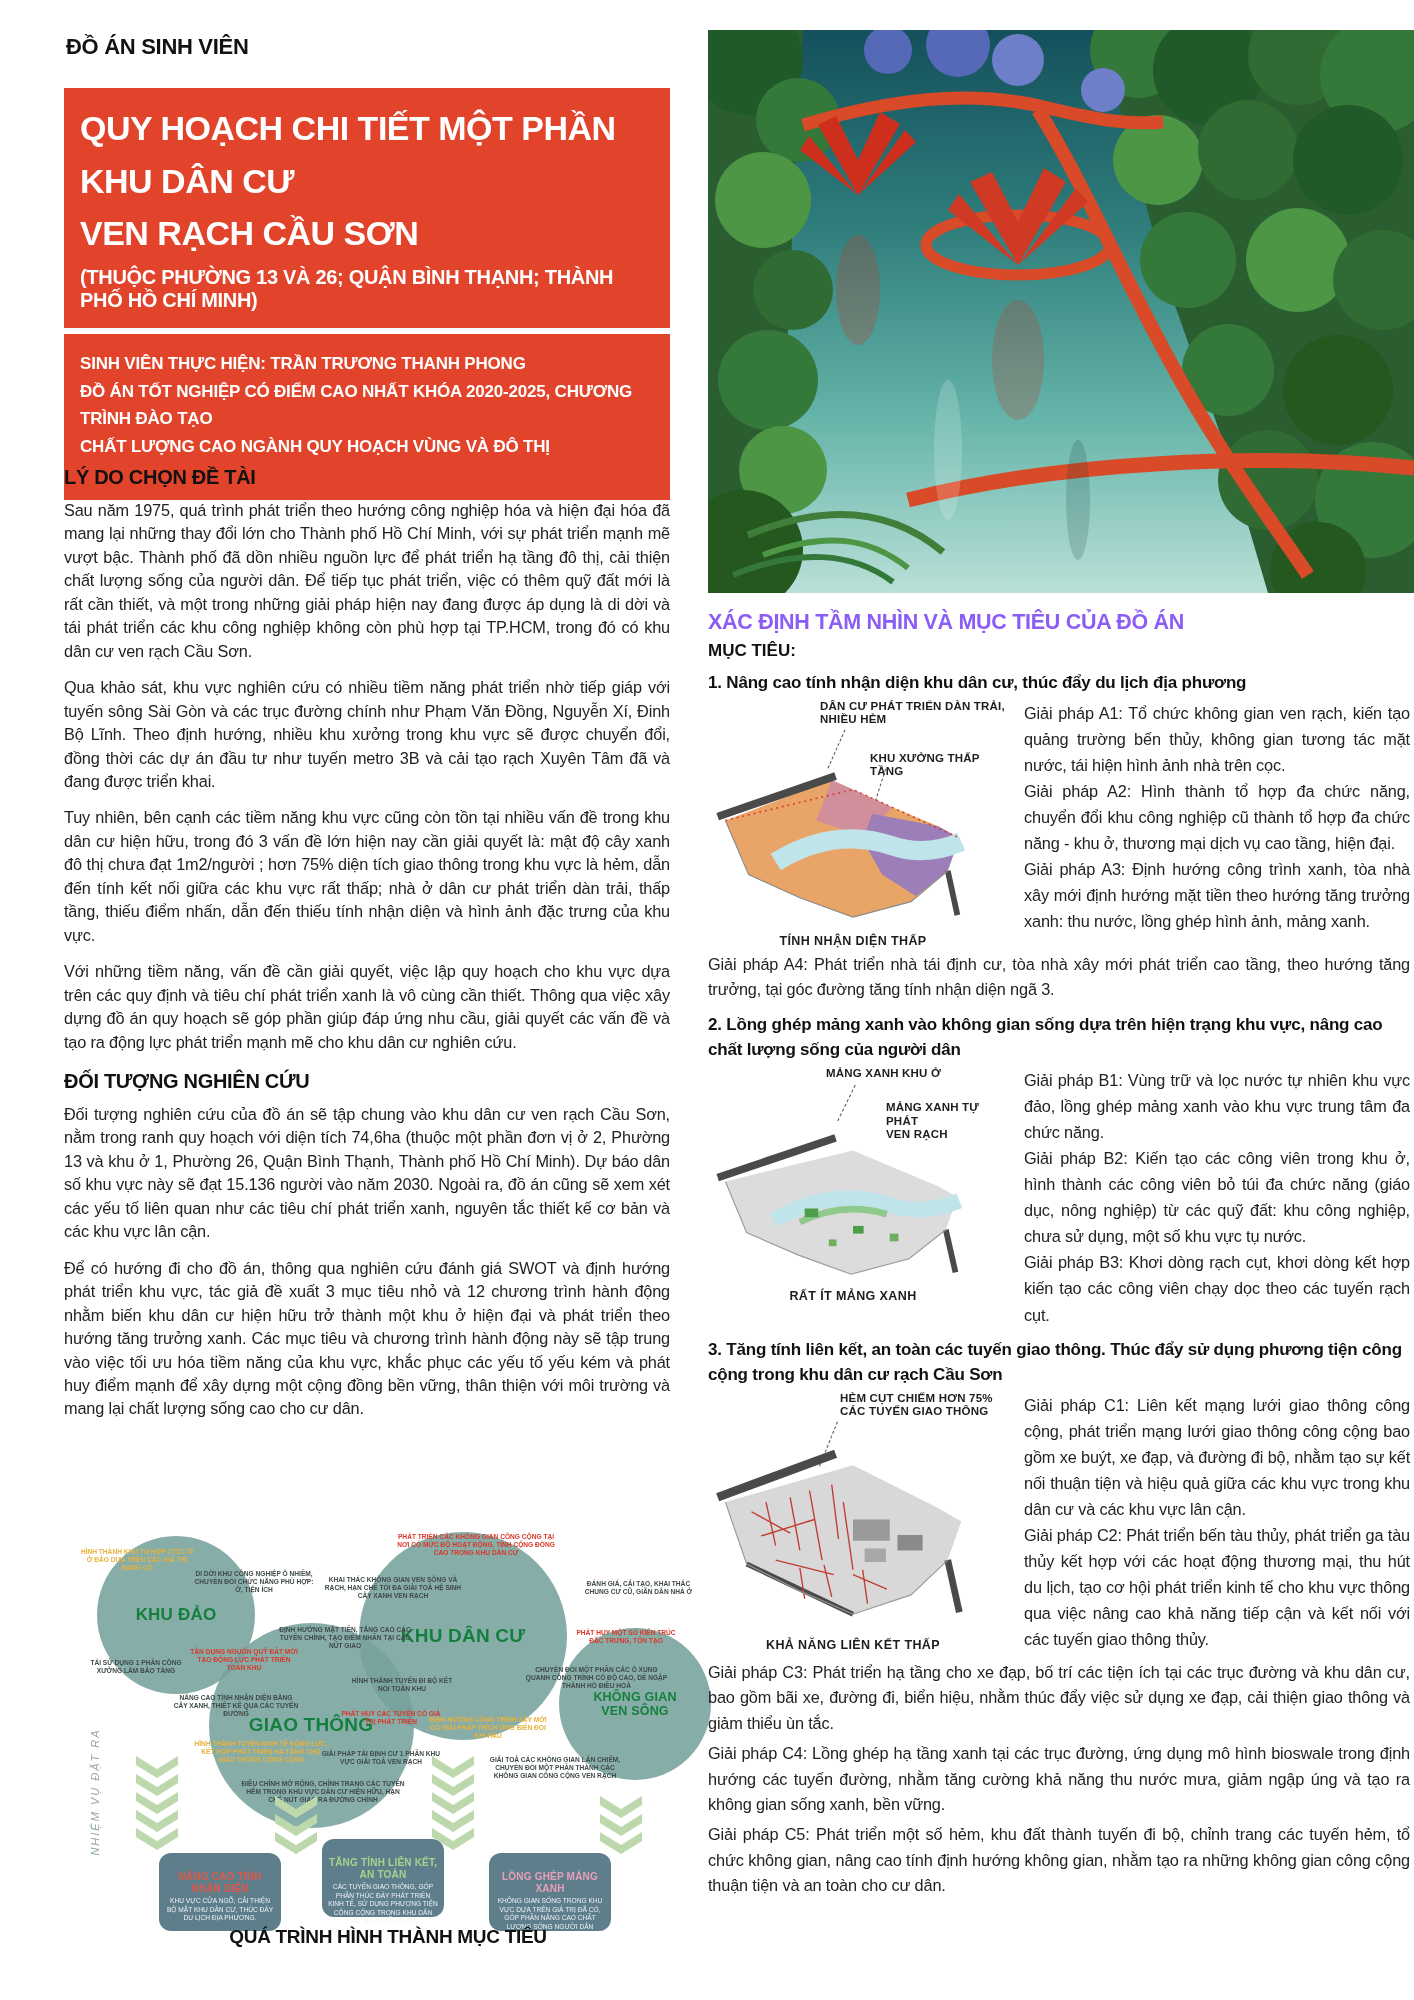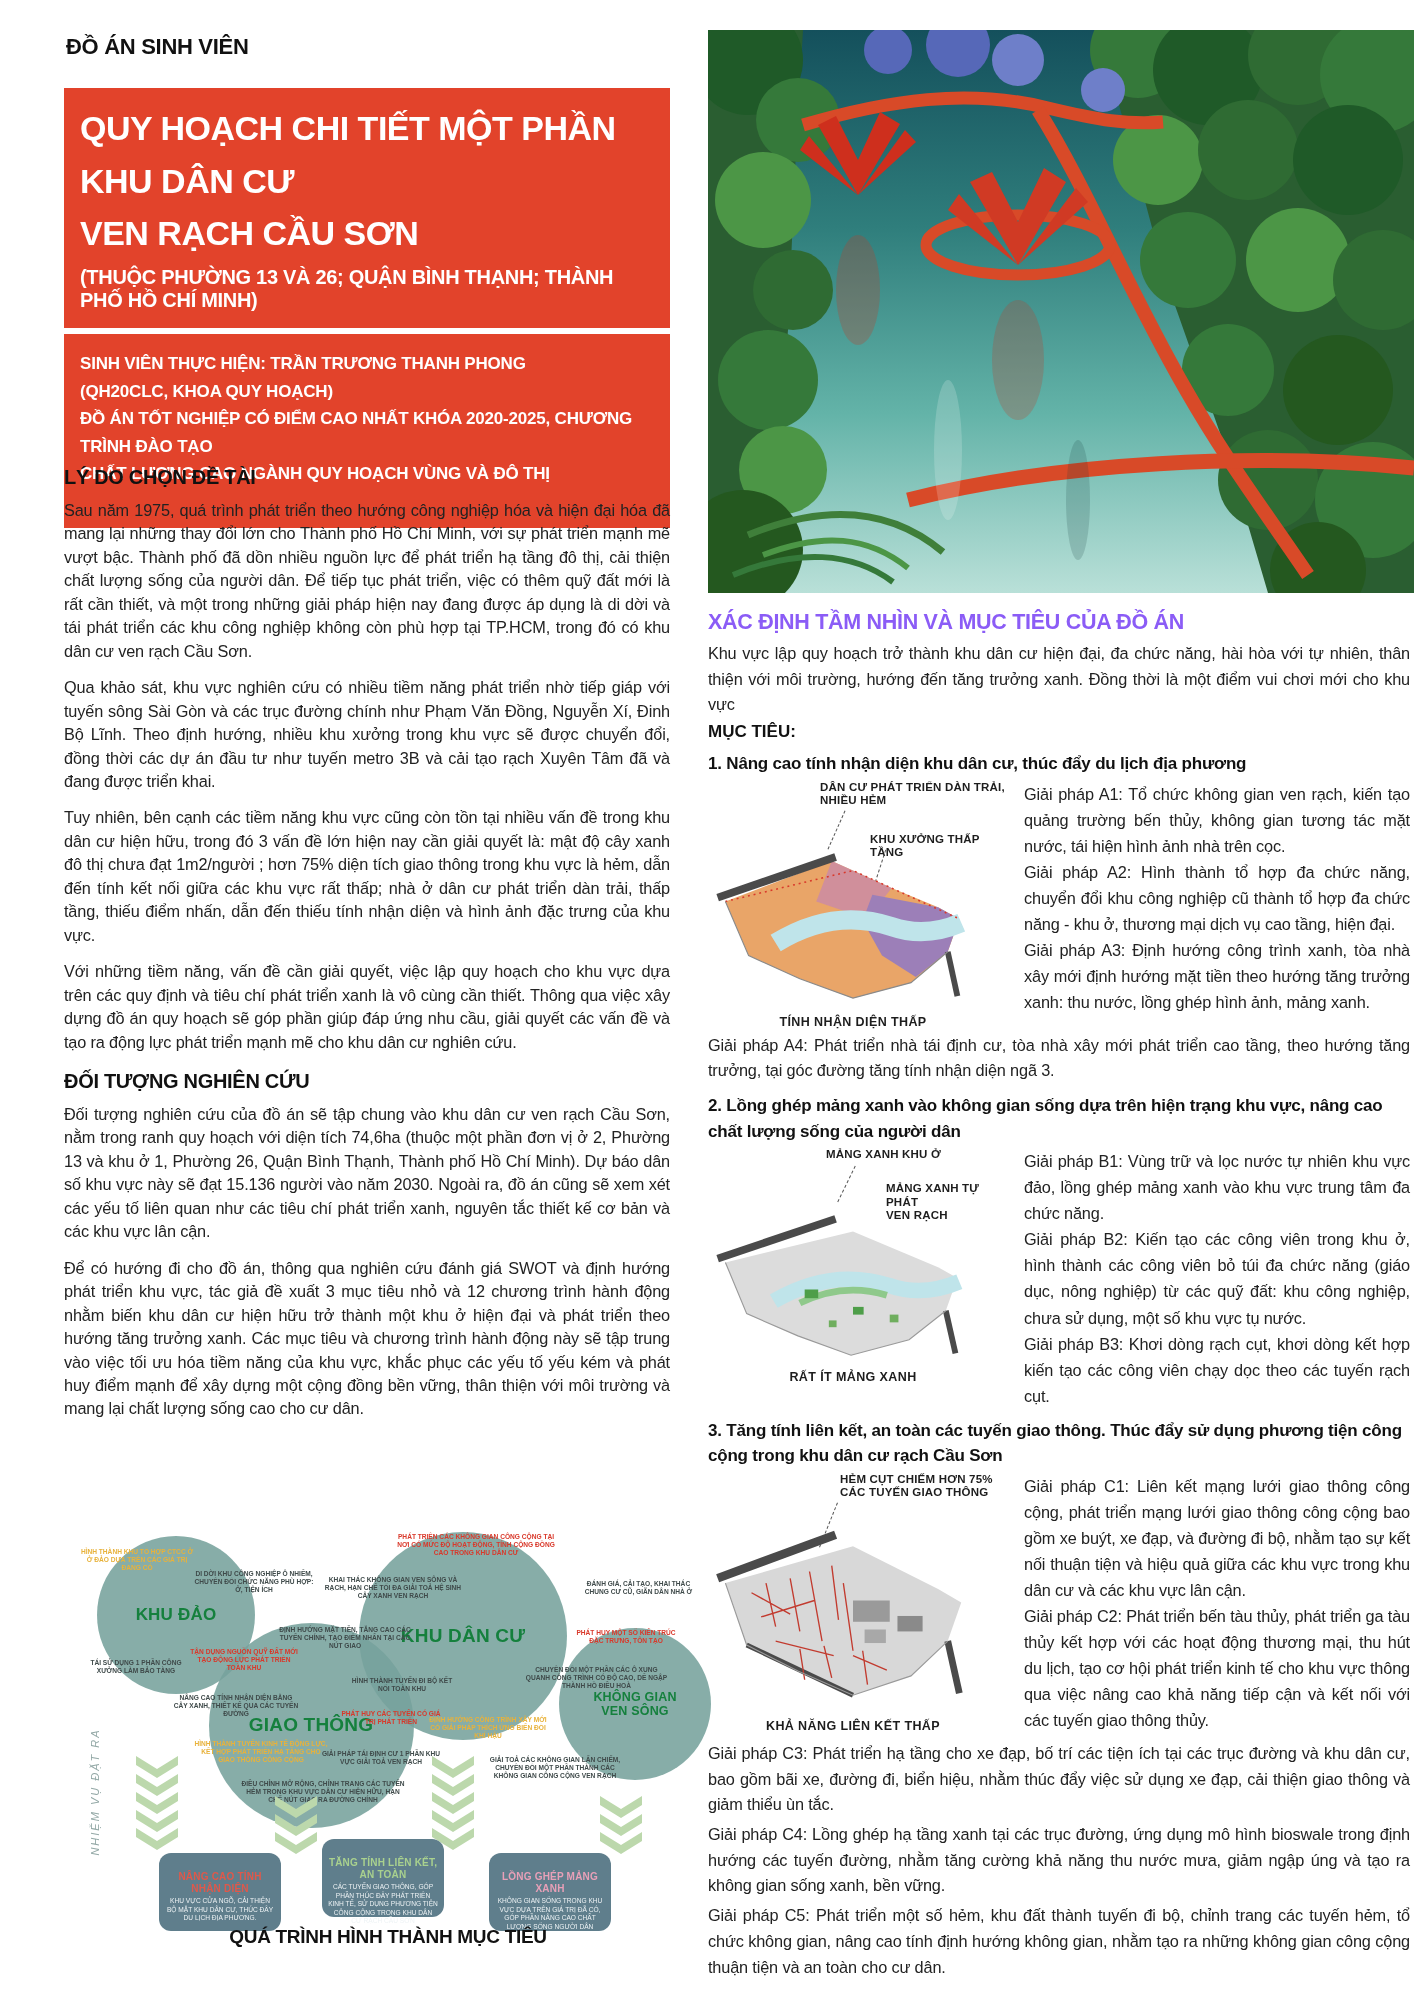--- a/index.html
+++ b/index.html
@@ -81,21 +81,20 @@
   <div class="block block1">
     <div class="title">
       <div>QUY HOẠCH CHI TIẾT MỘT PHẦN KHU DÂN CƯ</div>
       <div>VEN RẠCH CẦU SƠN</div>
     </div>
     <div class="subtitle">(THUỘC PHƯỜNG 13 VÀ 26; QUẬN BÌNH THẠNH; THÀNH PHỐ HỒ CHÍ MINH)</div>
   </div>
   <div class="gap"></div>
   <div class="block block2">
     <div>SINH VIÊN THỰC HIỆN: TRẦN TRƯƠNG THANH PHONG</div>
-    <div>(QH20CLC, KHOA QUY HOẠCH)</div>
     <div>ĐỒ ÁN TỐT NGHIỆP CÓ ĐIỂM CAO NHẤT KHÓA 2020-2025, CHƯƠNG TRÌNH ĐÀO TẠO</div>
     <div>CHẤT LƯỢNG CAO NGÀNH QUY HOẠCH VÙNG VÀ ĐÔ THỊ</div>
   </div>
 </div>
 
 <div class="left-col">
   <h2>LÝ DO CHỌN ĐỀ TÀI</h2>
   <p>Sau năm 1975, quá trình phát triển theo hướng công nghiệp hóa và hiện đại hóa đã mang lại những thay đổi lớn cho Thành phố Hồ Chí Minh, với sự phát triển mạnh mẽ vượt bậc. Thành phố đã dồn nhiều nguồn lực để phát triển hạ tầng đô thị, cải thiện chất lượng sống của người dân. Để tiếp tục phát triển, việc có thêm quỹ đất mới là rất cần thiết, và một trong những giải pháp hiện nay đang được áp dụng là di dời và tái phát triển các khu công nghiệp không còn phù hợp tại TP.HCM, trong đó có khu dân cư ven rạch Cầu Sơn.</p>
   <p>Qua khảo sát, khu vực nghiên cứu có nhiều tiềm năng phát triển nhờ tiếp giáp với tuyến sông Sài Gòn và các trục đường chính như Phạm Văn Đồng, Nguyễn Xí, Đinh Bộ Lĩnh. Theo định hướng, nhiều khu xưởng trong khu vực sẽ được chuyển đổi, đồng thời các dự án đầu tư như tuyến metro 3B và cải tạo rạch Xuyên Tâm đã và đang được triển khai.</p>
   <p>Tuy nhiên, bên cạnh các tiềm năng khu vực cũng còn tồn tại nhiều vấn đề trong khu dân cư hiện hữu, trong đó 3 vấn đề lớn hiện nay cần giải quyết là: mật độ cây xanh đô thị chưa đạt 1m2/người ; hơn 75% diện tích giao thông trong khu vực là hẻm, dẫn đến tính kết nối giữa các khu vực rất thấp; nhà ở dân cư phát triển dàn trải, thấp tầng, thiếu điểm nhấn, dẫn đến thiếu tính nhận diện và hình ảnh đặc trưng của khu vực.</p>
@@ -235,21 +234,20 @@
     <ellipse cx="370" cy="470" rx="12" ry="60" fill="rgba(20,60,60,0.18)"></ellipse>
 
     <path d="M40,505 C120,472 185,480 235,522" stroke="#3F7F3A" stroke-width="7" fill="none"></path>
     <path d="M55,525 C115,502 160,506 200,538" stroke="#4C9646" stroke-width="6" fill="none"></path>
     <path d="M25,545 C90,518 145,522 185,552" stroke="#35793A" stroke-width="6" fill="none"></path>
   </svg>
 </div>
 
 <div class="right-col">
   <h1>XÁC ĐỊNH TẦM NHÌN VÀ MỤC TIÊU CỦA ĐỒ ÁN</h1>
-  <p class="body">Khu vực lập quy hoạch trở thành khu dân cư hiện đại, đa chức năng, hài hòa với tự nhiên, thân thiện với môi trường, hướng đến tăng trưởng xanh. Đồng thời là một điểm vui chơi mới cho khu vực</p>
   <div class="sublabel">MỤC TIÊU:</div>
 
   <div class="obj-heading">1. Nâng cao tính nhận diện khu dân cư, thúc đẩy du lịch địa phương</div>
   <div class="obj-row">
     <div class="obj-map" style="height:252px;">
       <div class="map-label" style="left:112px;top:0;">DÂN CƯ PHÁT TRIỂN DÀN TRẢI,
 NHIỀU HẺM</div>
       <div class="map-label" style="left:162px;top:52px;">KHU XƯỞNG THẤP TẦNG</div>
       <div class="leader" style="left:128px;top:28px;height:42px;transform:rotate(24deg);"></div>
       <div class="leader" style="left:172px;top:68px;height:34px;transform:rotate(18deg);"></div>

